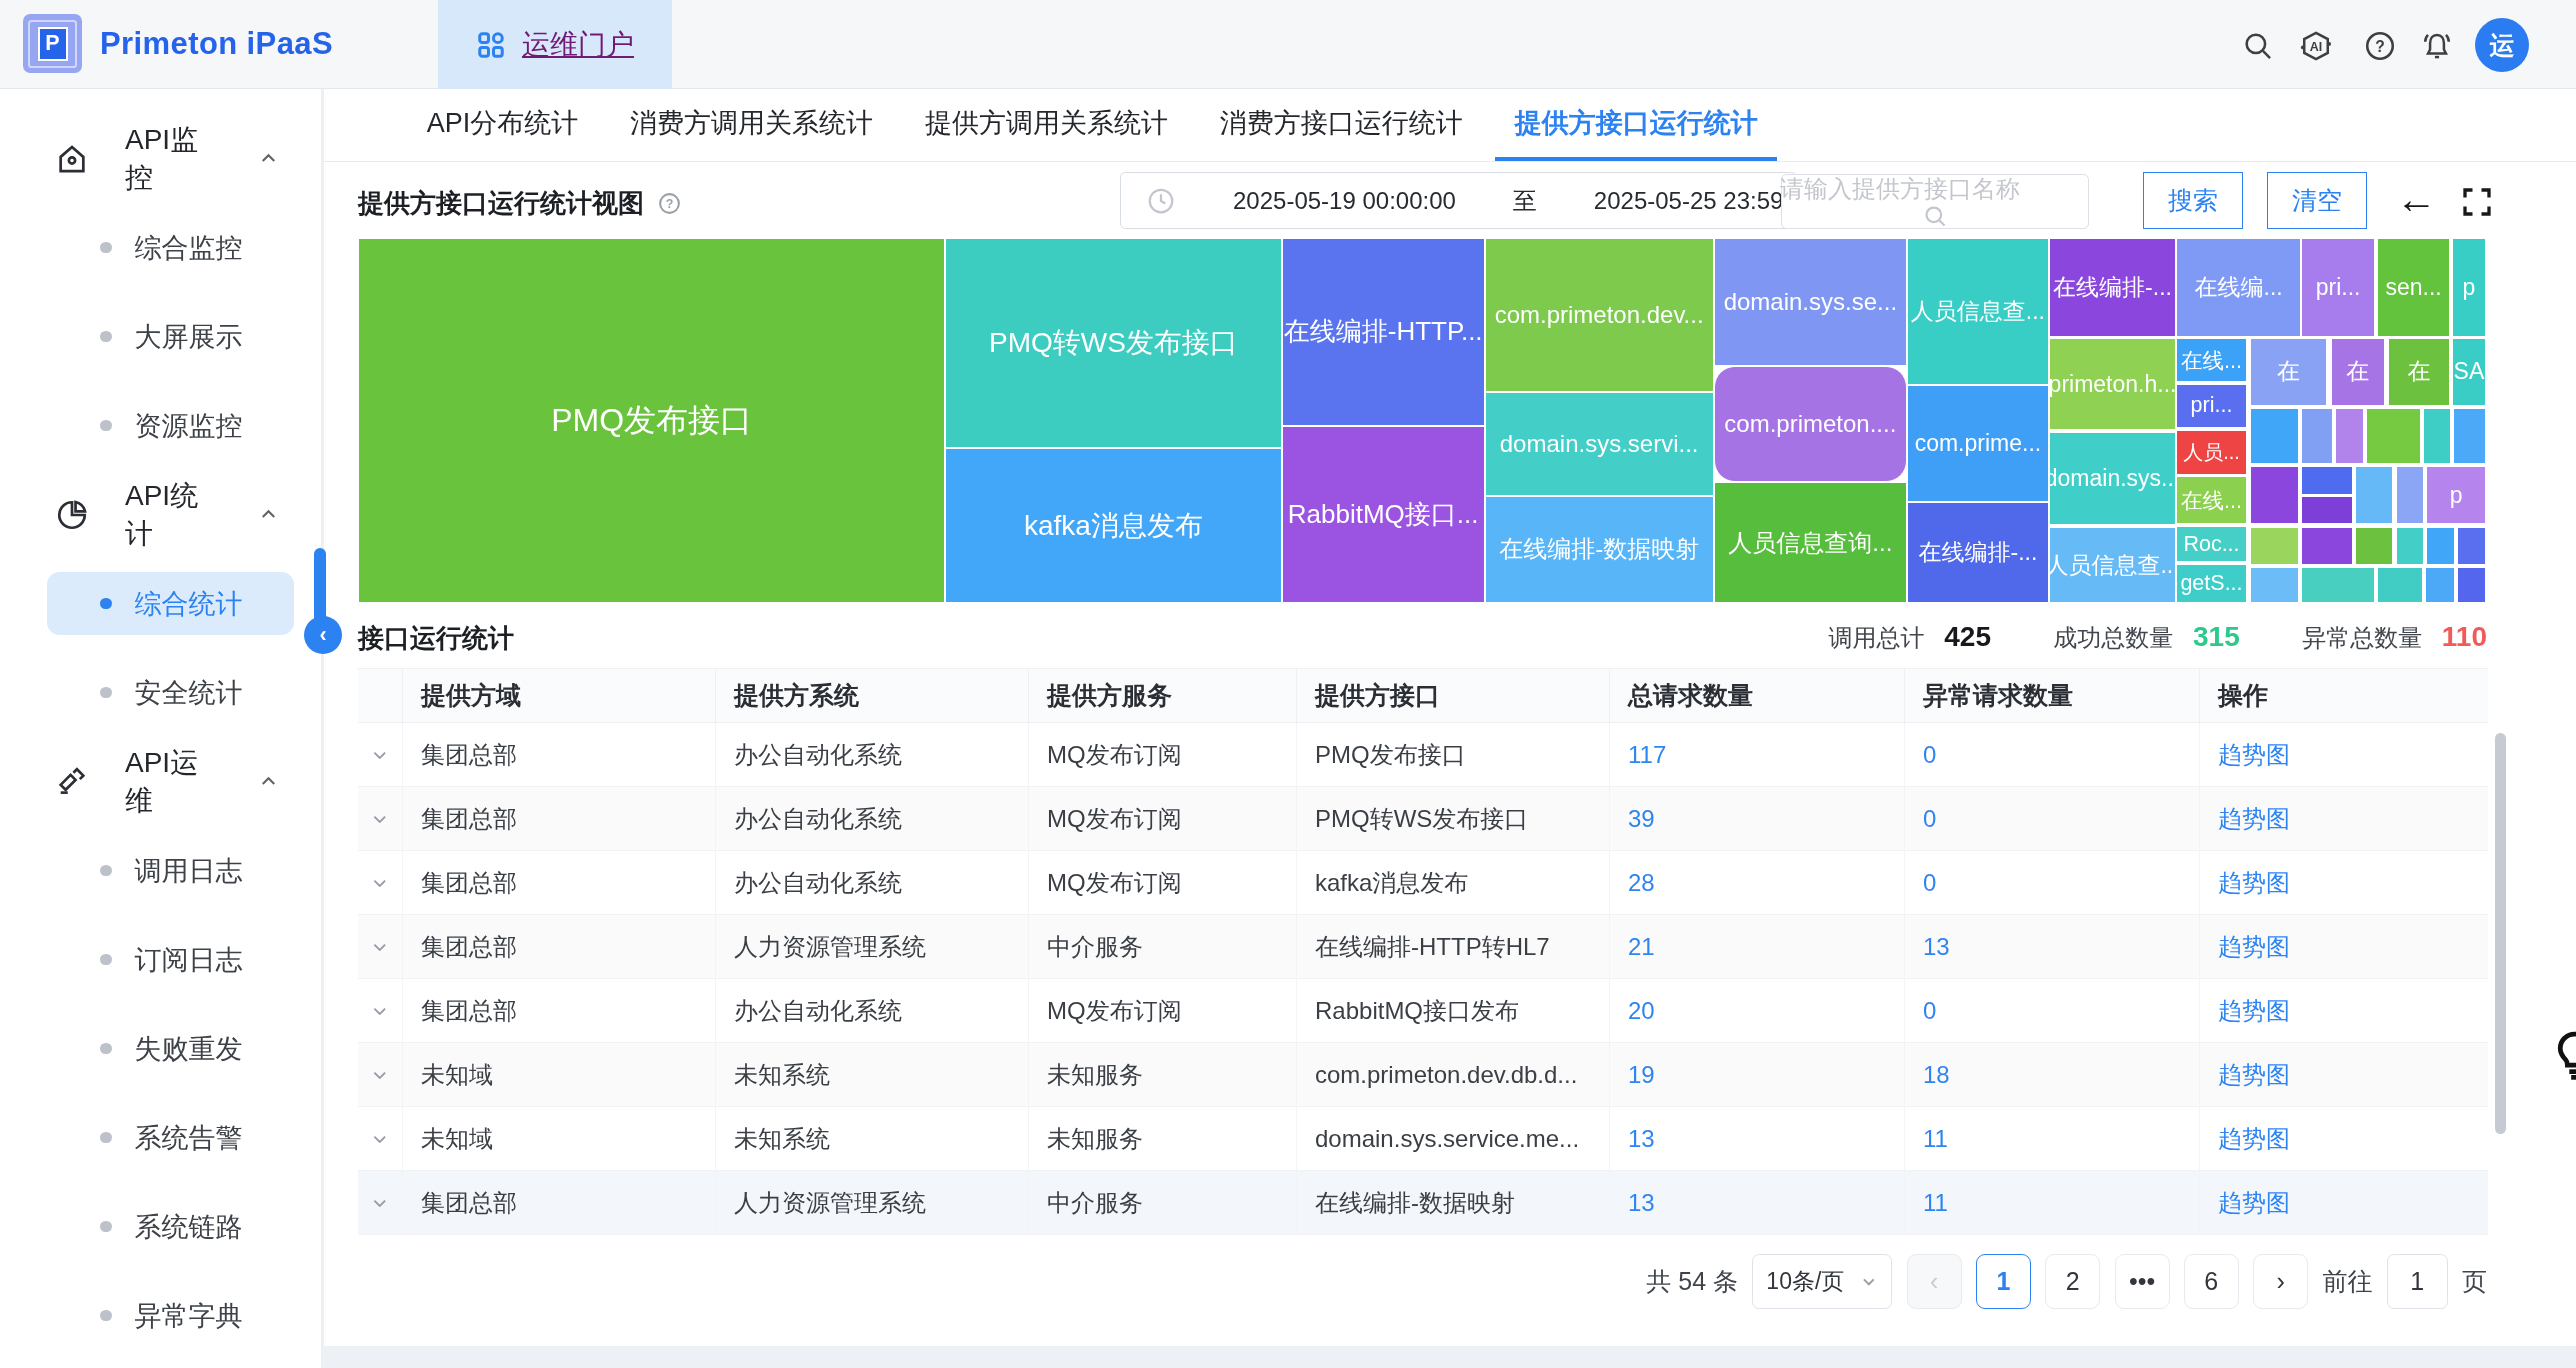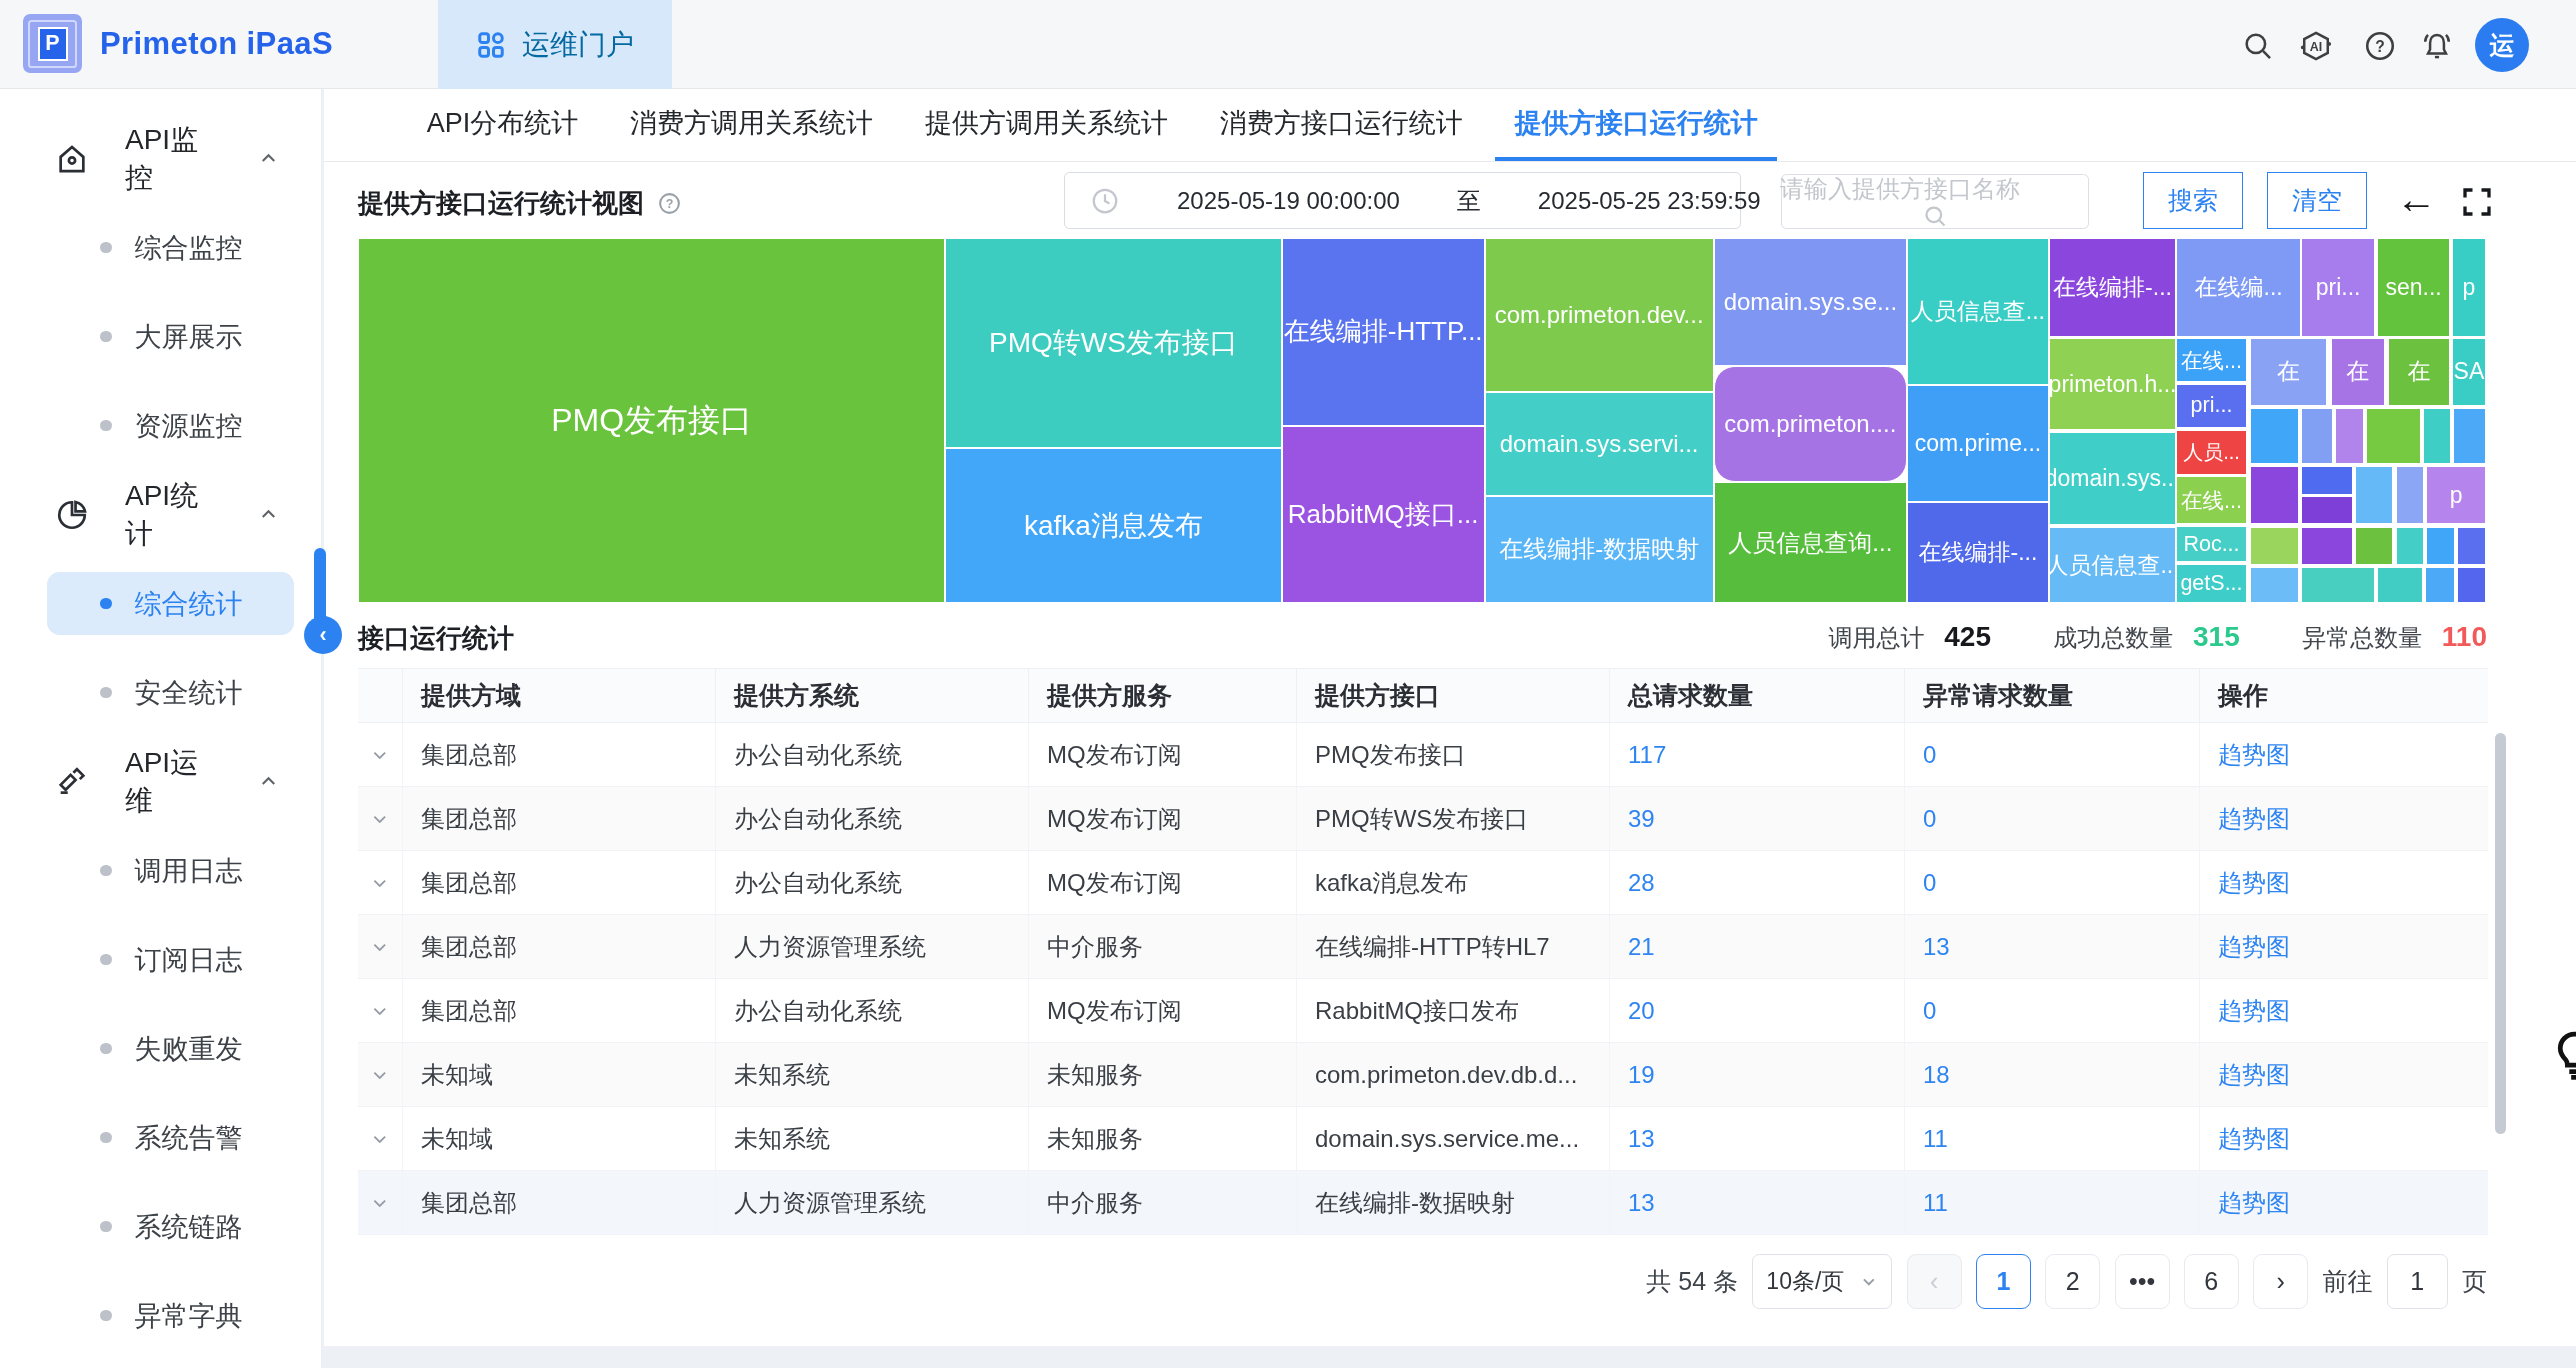--- a/index.html
+++ b/index.html
@@ -7,21 +7,21 @@
   body{position:relative;background:#edf0f4;font-family:"Liberation Sans","DejaVu Sans",sans-serif;color:#2b2f35;}
   svg{display:block;}
 
   
   .topbar{position:absolute;left:0;top:0;width:2576px;height:89px;background:#f6f7f9;border-bottom:1.8px solid #e5e7ea;z-index:10;}
   .logo{position:absolute;left:23px;top:14.3px;display:flex;align-items:center;gap:18px;}
   .logo-mark{width:59px;height:59px;background:#97a6f3;border-radius:7.2px;position:relative;display:flex;align-items:center;justify-content:center;}
   .logo-mark:before{content:"";position:absolute;left:5.4px;top:5.4px;right:5.4px;bottom:5.4px;border:2.7px solid #ffffff;border-radius:3.6px;opacity:.55;}
   .logo-inner{width:30px;height:34px;background:#2563eb;border:2.7px solid #fff;color:#fff;font-size:21.5px;font-weight:bold;display:flex;align-items:center;justify-content:center;}
   .logo-text{font-size:31px;font-weight:bold;color:#2563eb;letter-spacing:0.4px;}
-  .portal-tab{position:absolute;left:438px;top:0;height:89px;padding:0 38px;background:#d8e8fb;display:flex;align-items:center;gap:16px;color:#0369a1;font-size:28px;}
+  .portal-tab{position:absolute;left:438px;top:0;height:89px;padding:0 38px;background:#d8e8fb;display:flex;align-items:center;gap:16px;color:#701a75;font-size:28px;text-decoration:underline;}
   .top-icon{position:absolute;top:29px;width:34px;height:34px;cursor:pointer;}
   .avatar{position:absolute;left:2475px;top:18px;width:54px;height:54px;border-radius:50%;background:#2b7cf0;color:#fff;font-size:25px;font-weight:bold;display:flex;align-items:center;justify-content:center;}
 
   
   .sidebar{position:absolute;left:0;top:89px;width:322px;bottom:0;background:#fff;border-right:1.8px solid #eceef2;z-index:5;padding-top:25px;}
   .group-header{height:89px;display:flex;align-items:center;padding:0 41px 0 55px;gap:36px;font-size:28px;color:#23262b;cursor:pointer;}
   .group-header .glabel{flex:1;}
   .menu-item{height:89px;display:flex;align-items:center;padding-left:100px;gap:23px;font-size:27px;color:#3d4248;position:relative;cursor:pointer;font-family:Liberation Mono, monospace;}
   .menu-item>*{position:relative;z-index:1;}
   .menu-item .dot{width:11.6px;height:11.6px;border-radius:50%;background:#bdc2ca;}
@@ -31,21 +31,21 @@
   .collapse-bar{position:absolute;left:314px;top:548px;width:11.6px;height:79px;background:#2b82f0;border-radius:6.3px;z-index:20;}
   .collapse-circle{position:absolute;left:304px;top:616px;width:38px;height:38px;border-radius:50%;background:#2b82f0;color:#fff;display:flex;align-items:center;justify-content:center;font-size:21.5px;font-weight:bold;z-index:21;cursor:pointer;}
 
   
   .main{position:absolute;left:324px;top:89px;width:2252px;height:1257px;background:#fff;padding-left:28px;}
   .tabbar{position:absolute;left:0;top:0;width:2252px;height:73px;border-bottom:1.8px solid #e8eaee;display:flex;align-items:stretch;padding-left:83px;}
   .tab{padding:0 19.7px;margin-right:12.5px;display:flex;align-items:center;font-size:27px;color:#24272c;cursor:pointer;border-bottom:4.5px solid transparent;}
   .tab.active{color:#2b82f0;border-bottom-color:#2b82f0;font-weight:bold;}
 
   .view-title{position:absolute;left:34px;top:97px;display:flex;align-items:center;gap:12.5px;font-size:26px;font-weight:bold;color:#1c1f24;}
-  .datebox{position:absolute;left:740px;top:83px;width:677px;height:57px;border:1.8px solid #d8dce3;border-radius:5.4px;background:#fff;display:flex;align-items:center;padding:0 25px;gap:30px;font-size:24px;color:#272b31;}
+  .datebox{position:absolute;left:796px;top:83px;width:677px;height:57px;border:1.8px solid #d8dce3;border-radius:5.4px;background:#fff;display:flex;align-items:center;padding:0 25px;gap:30px;font-size:24px;color:#272b31;}
   .datebox .dval{flex:0 0 auto;}
   .searchbox{position:absolute;left:1457px;top:85px;width:308px;height:55px;border:1.8px solid #dcdfe6;border-radius:5.4px;background:#fff;display:flex;align-items:center;padding:0 16px;flex-direction:column;}
   .searchbox input{flex:1;border:none;outline:none;font-size:24px;color:#272b31;font-family:inherit;min-width:0;background:transparent;}
   .searchbox input::placeholder{color:#c3c7cd;}
   .btn{position:absolute;top:83px;width:100px;height:57px;border:1.8px solid #2b82f0;border-radius:0;background:#fff;color:#2b82f0;font-size:25px;display:flex;align-items:center;justify-content:center;cursor:pointer;}
   .btn.search{left:1819px;}
   .btn.clear{left:1943px;}
   .back-arrow{position:absolute;left:2072px;top:82px;font-size:41px;color:#16181b;cursor:pointer;line-height:57px;}
   .fullscreen{position:absolute;left:2135px;top:95px;cursor:pointer;}
 

